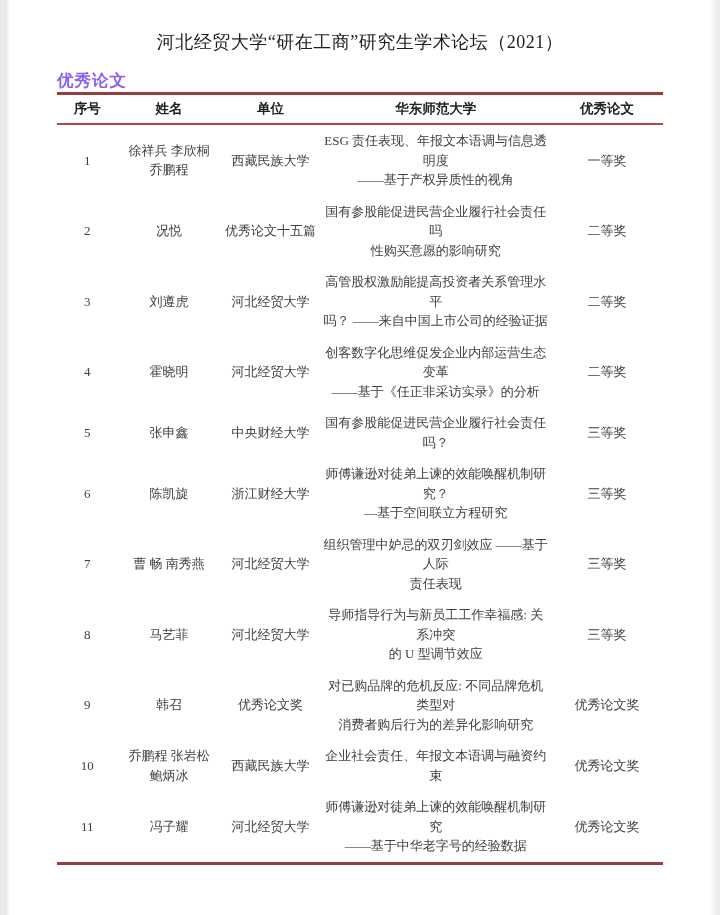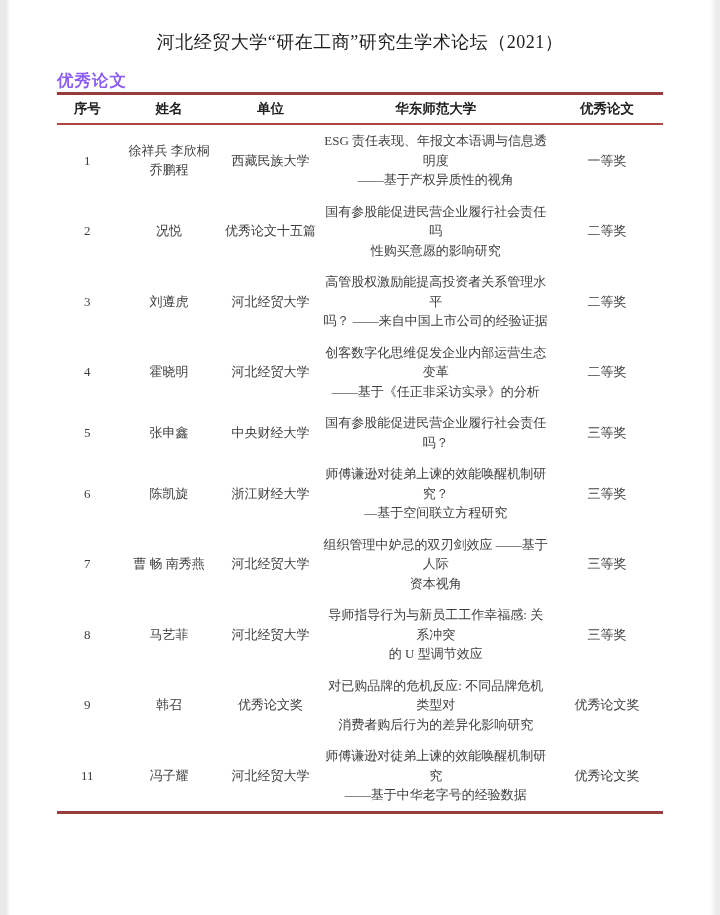--- a/index.html
+++ b/index.html
@@ -120,40 +120,48 @@
           <td>浙江财经大学</td>
           <td>师傅谦逊对徒弟上谏的效能唤醒机制研究？
 —基于空间联立方程研究</td>
           <td>三等奖</td>
         </tr>
         <tr>
           <td>7</td>
           <td>曹 畅 南秀燕</td>
           <td>河北经贸大学</td>
           <td>组织管理中妒忌的双刃剑效应 ——基于人际
-资本视角</td>
+责任表现</td>
           <td>三等奖</td>
         </tr>
         <tr>
           <td>8</td>
           <td>马艺菲</td>
           <td>河北经贸大学</td>
           <td>导师指导行为与新员工工作幸福感: 关系冲突
 的 U 型调节效应</td>
           <td>三等奖</td>
         </tr>
         <tr>
           <td>9</td>
           <td>韩召</td>
           <td>优秀论文奖</td>
           <td>对已购品牌的危机反应: 不同品牌危机类型对
 消费者购后行为的差异化影响研究</td>
           <td>优秀论文奖</td>
         </tr>
         <tr>
+          <td>10</td>
+          <td>乔鹏程 张岩松
+鲍炳冰</td>
+          <td>西藏民族大学</td>
+          <td>企业社会责任、年报文本语调与融资约束</td>
+          <td>优秀论文奖</td>
+        </tr>
+        <tr>
           <td>11</td>
           <td>冯子耀</td>
           <td>河北经贸大学</td>
           <td>师傅谦逊对徒弟上谏的效能唤醒机制研究
 ——基于中华老字号的经验数据</td>
           <td>优秀论文奖</td>
         </tr>
       </tbody>
   </table>
 

